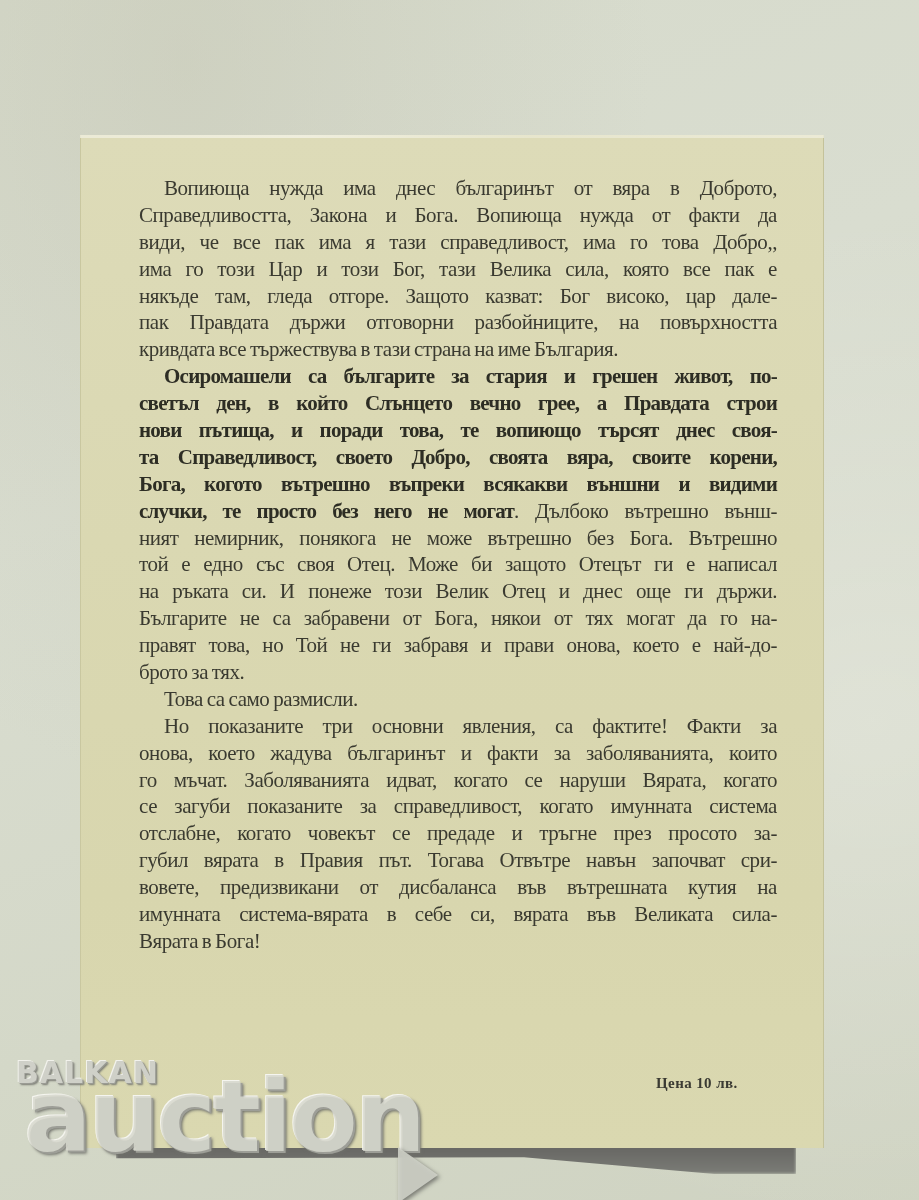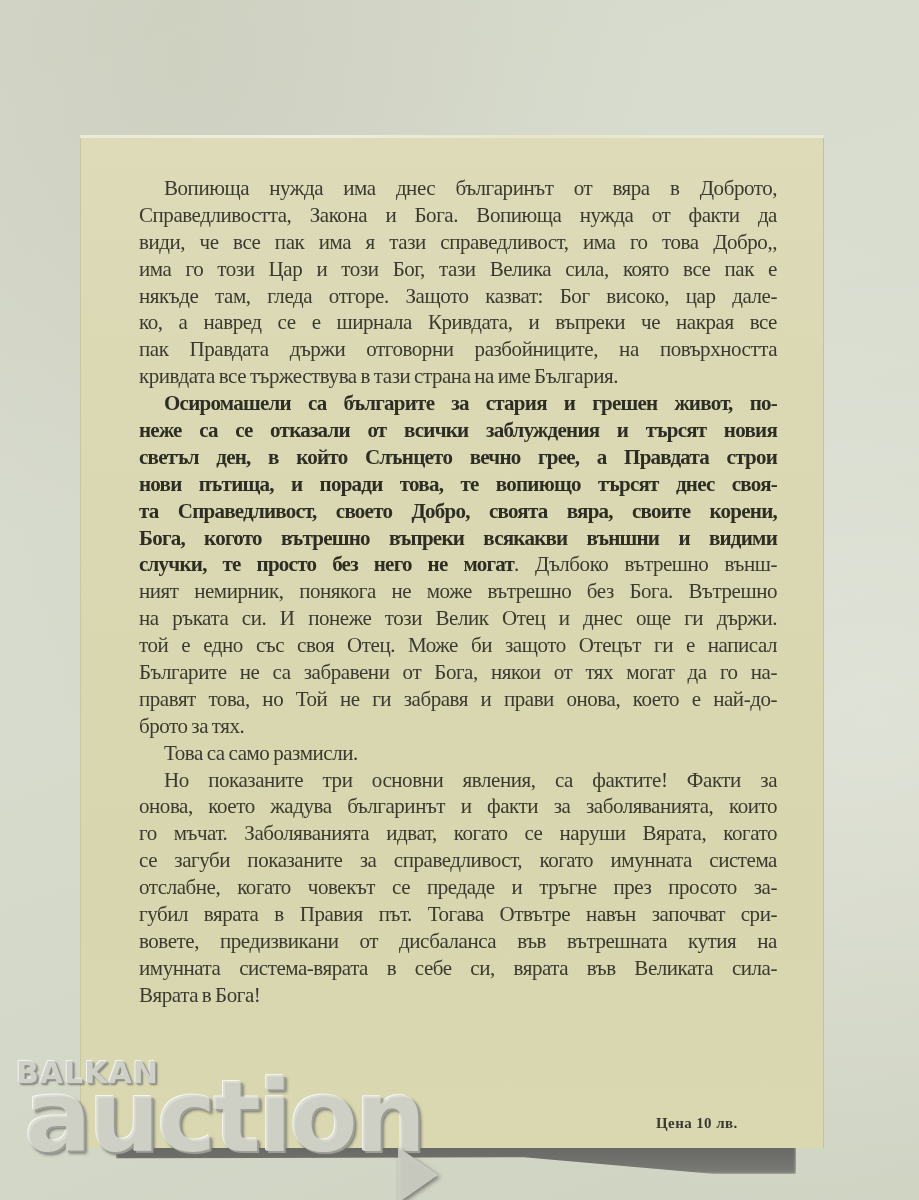--- a/index.html
+++ b/index.html
@@ -39,21 +39,21 @@
       height: 26.9px; line-height: 26.9px; white-space: nowrap;
       text-align: justify; text-align-last: justify;
       letter-spacing: -0.45px;
       word-spacing: -1px;
     }
     .line.indent { padding-left: 25px; }
     .line.last { text-align-last: left; }
     .line.bold { font-weight: bold; color: #2d2d24; letter-spacing: -0.75px; font-family: Liberation Serif, serif; }
     .line .b { font-weight: bold; color: #2d2d24; letter-spacing: -0.75px; }
     .price {
-      position: absolute; left: 576px; top: 980px;
+      position: absolute; left: 576px; top: 940px;
       font-size: 15px; font-weight: bold; color: #3b3b33;
       letter-spacing: 0.4px;
     }
     .watermark {
       position: absolute; left: 8px; top: 1055px; width: 420px; height: 145px;
       pointer-events: none;
     }
     .wm-balkan {
       position: absolute; left: 8px; top: 0px;
       font-family: "DejaVu Sans", sans-serif; font-weight: bold; font-size: 30px;
@@ -80,34 +80,32 @@
 <div class="backdrop-shade"></div>
 <div class="shadow"></div>
 
 <div class="book">
   <div class="text-block">
     <div class="line indent">Вопиюща нужда има днес българинът от вяра в Доброто,</div>
     <div class="line">Справедливостта, Закона и Бога. Вопиюща нужда от факти да</div>
     <div class="line">види, че все пак има я тази справедливост, има го това Добро,,</div>
     <div class="line">има го този Цар и този Бог, тази Велика сила, която все пак е</div>
     <div class="line">някъде там, гледа отгоре. Защото казват: Бог високо, цар дале-</div>
-    <div class="line">ко, а навред се е ширнала Кривдата, и въпреки че накрая все</div>
     <div class="line">пак Правдата държи отговорни разбойниците, на повърхността</div>
     <div class="line last">кривдата все тържествува в тази страна на име България.</div>
 
     <div class="line bold indent">Осиромашели са българите за стария и грешен живот, по-</div>
-    <div class="line bold">неже са се отказали от всички заблуждения и търсят новия</div>
     <div class="line bold">светъл ден, в който Слънцето вечно грее, а Правдата строи</div>
     <div class="line bold">нови пътища, и поради това, те вопиющо търсят днес своя-</div>
     <div class="line bold">та Справедливост, своето Добро, своята вяра, своите корени,</div>
     <div class="line bold">Бога, когото вътрешно въпреки всякакви външни и видими</div>
     <div class="line"><span class="b">случки, те просто без него не могат</span><span>. Дълбоко вътрешно външ-</span></div>
     <div class="line">ният немирник, понякога не може вътрешно без Бога. Вътрешно</div>
+    <div class="line">той е едно със своя Отец. Може би защото Отецът ги е написал</div>
     <div class="line">на ръката си. И понеже този Велик Отец и днес още ги държи.</div>
-    <div class="line">той е едно със своя Отец. Може би защото Отецът ги е написал</div>
     <div class="line">Българите не са забравени от Бога, някои от тях могат да го на-</div>
     <div class="line">правят това, но Той не ги забравя и прави онова, което е най-до-</div>
     <div class="line last">брото за тях.</div>
 
     <div class="line indent last">Това са само размисли.</div>
 
     <div class="line indent">Но показаните три основни явления, са фактите! Факти за</div>
     <div class="line">онова, което жадува българинът и факти за заболяванията, които</div>
     <div class="line">го мъчат. Заболяванията идват, когато се наруши Вярата, когато</div>
     <div class="line">се загуби показаните за справедливост, когато имунната система</div>

